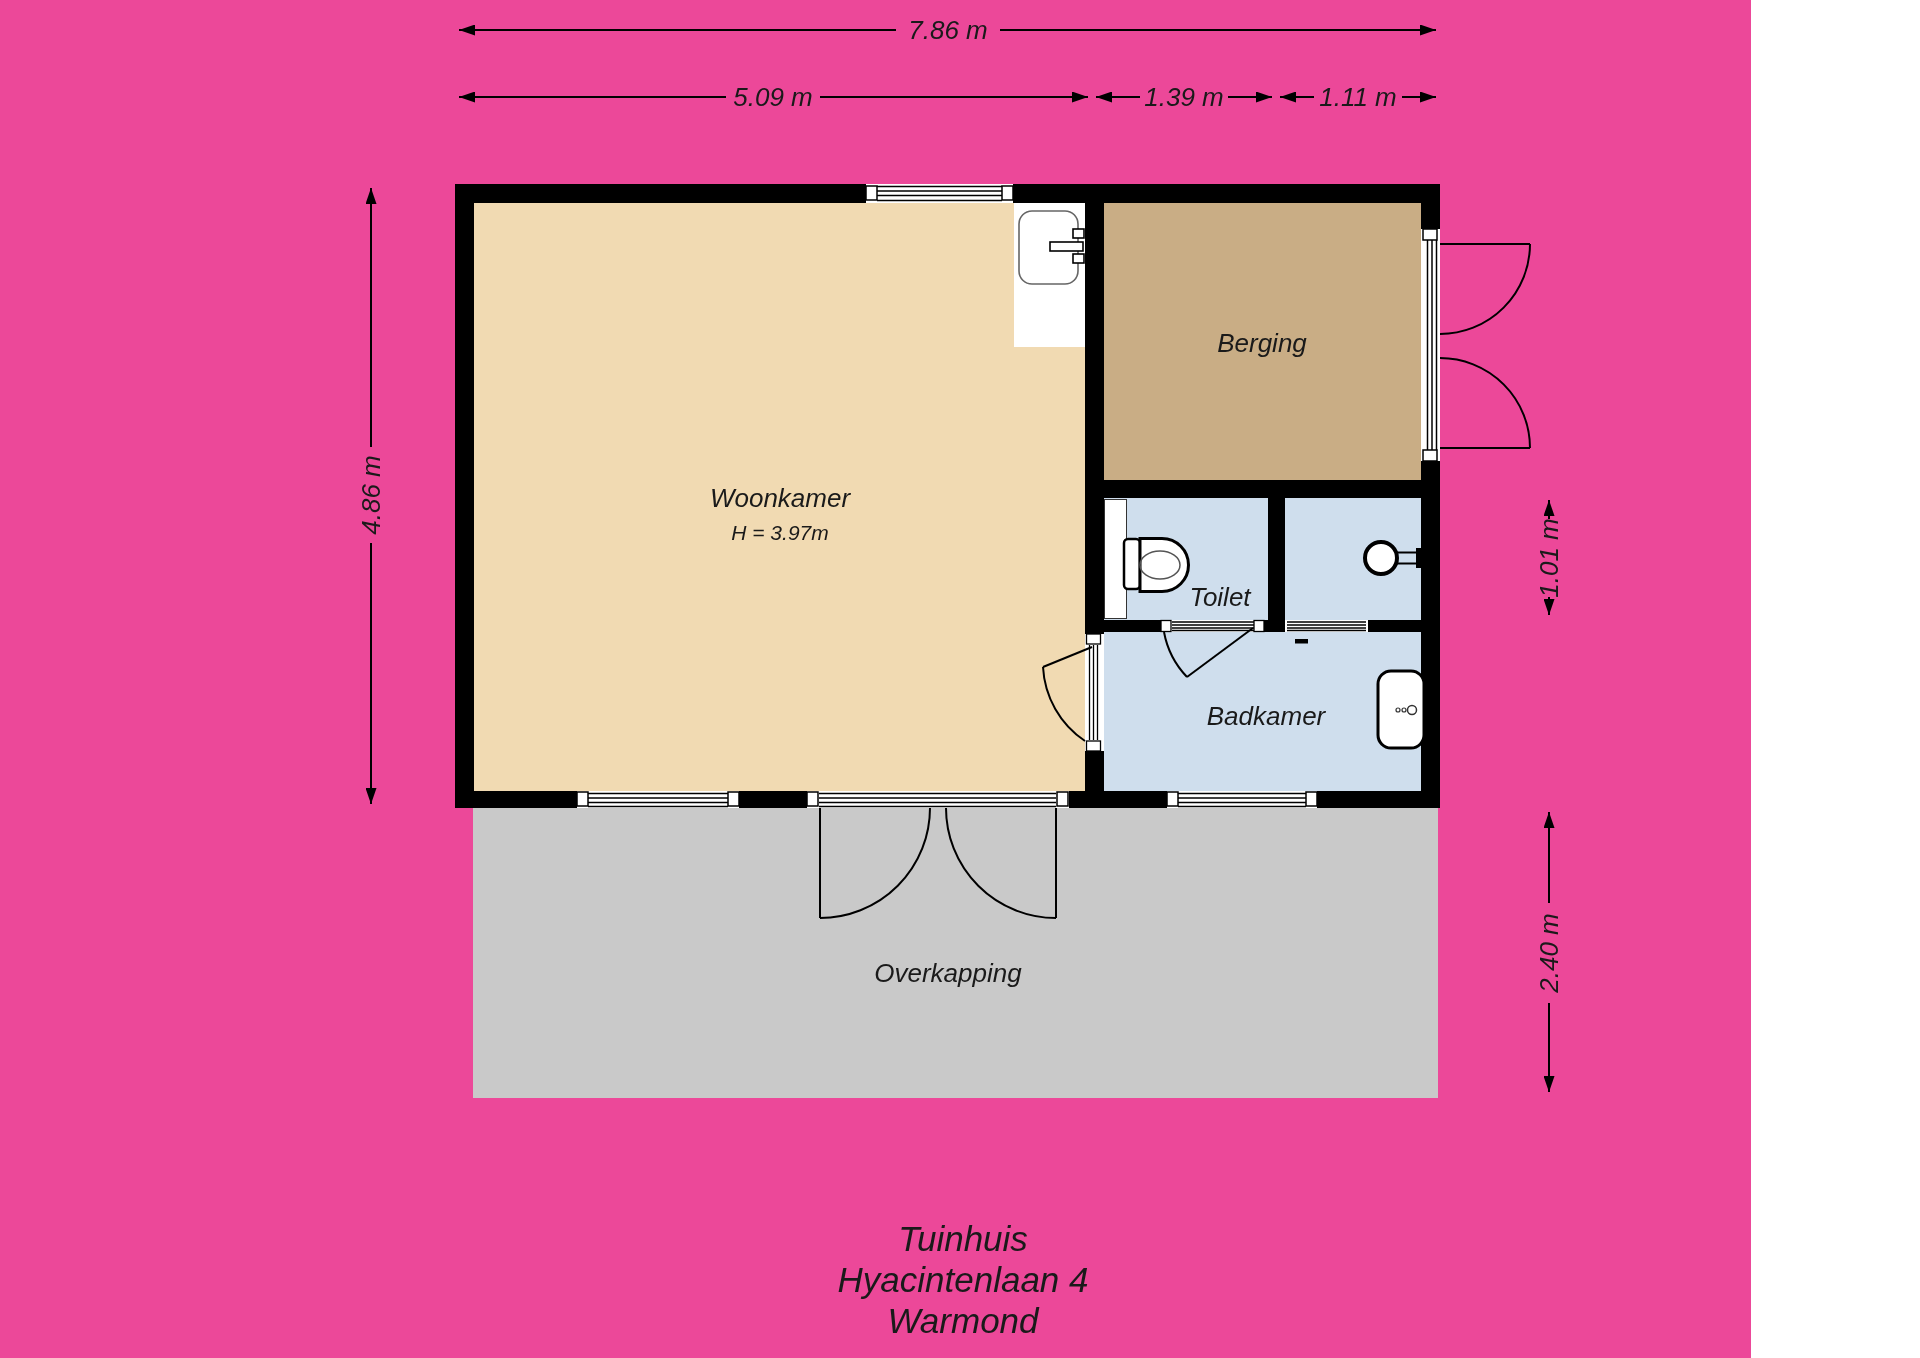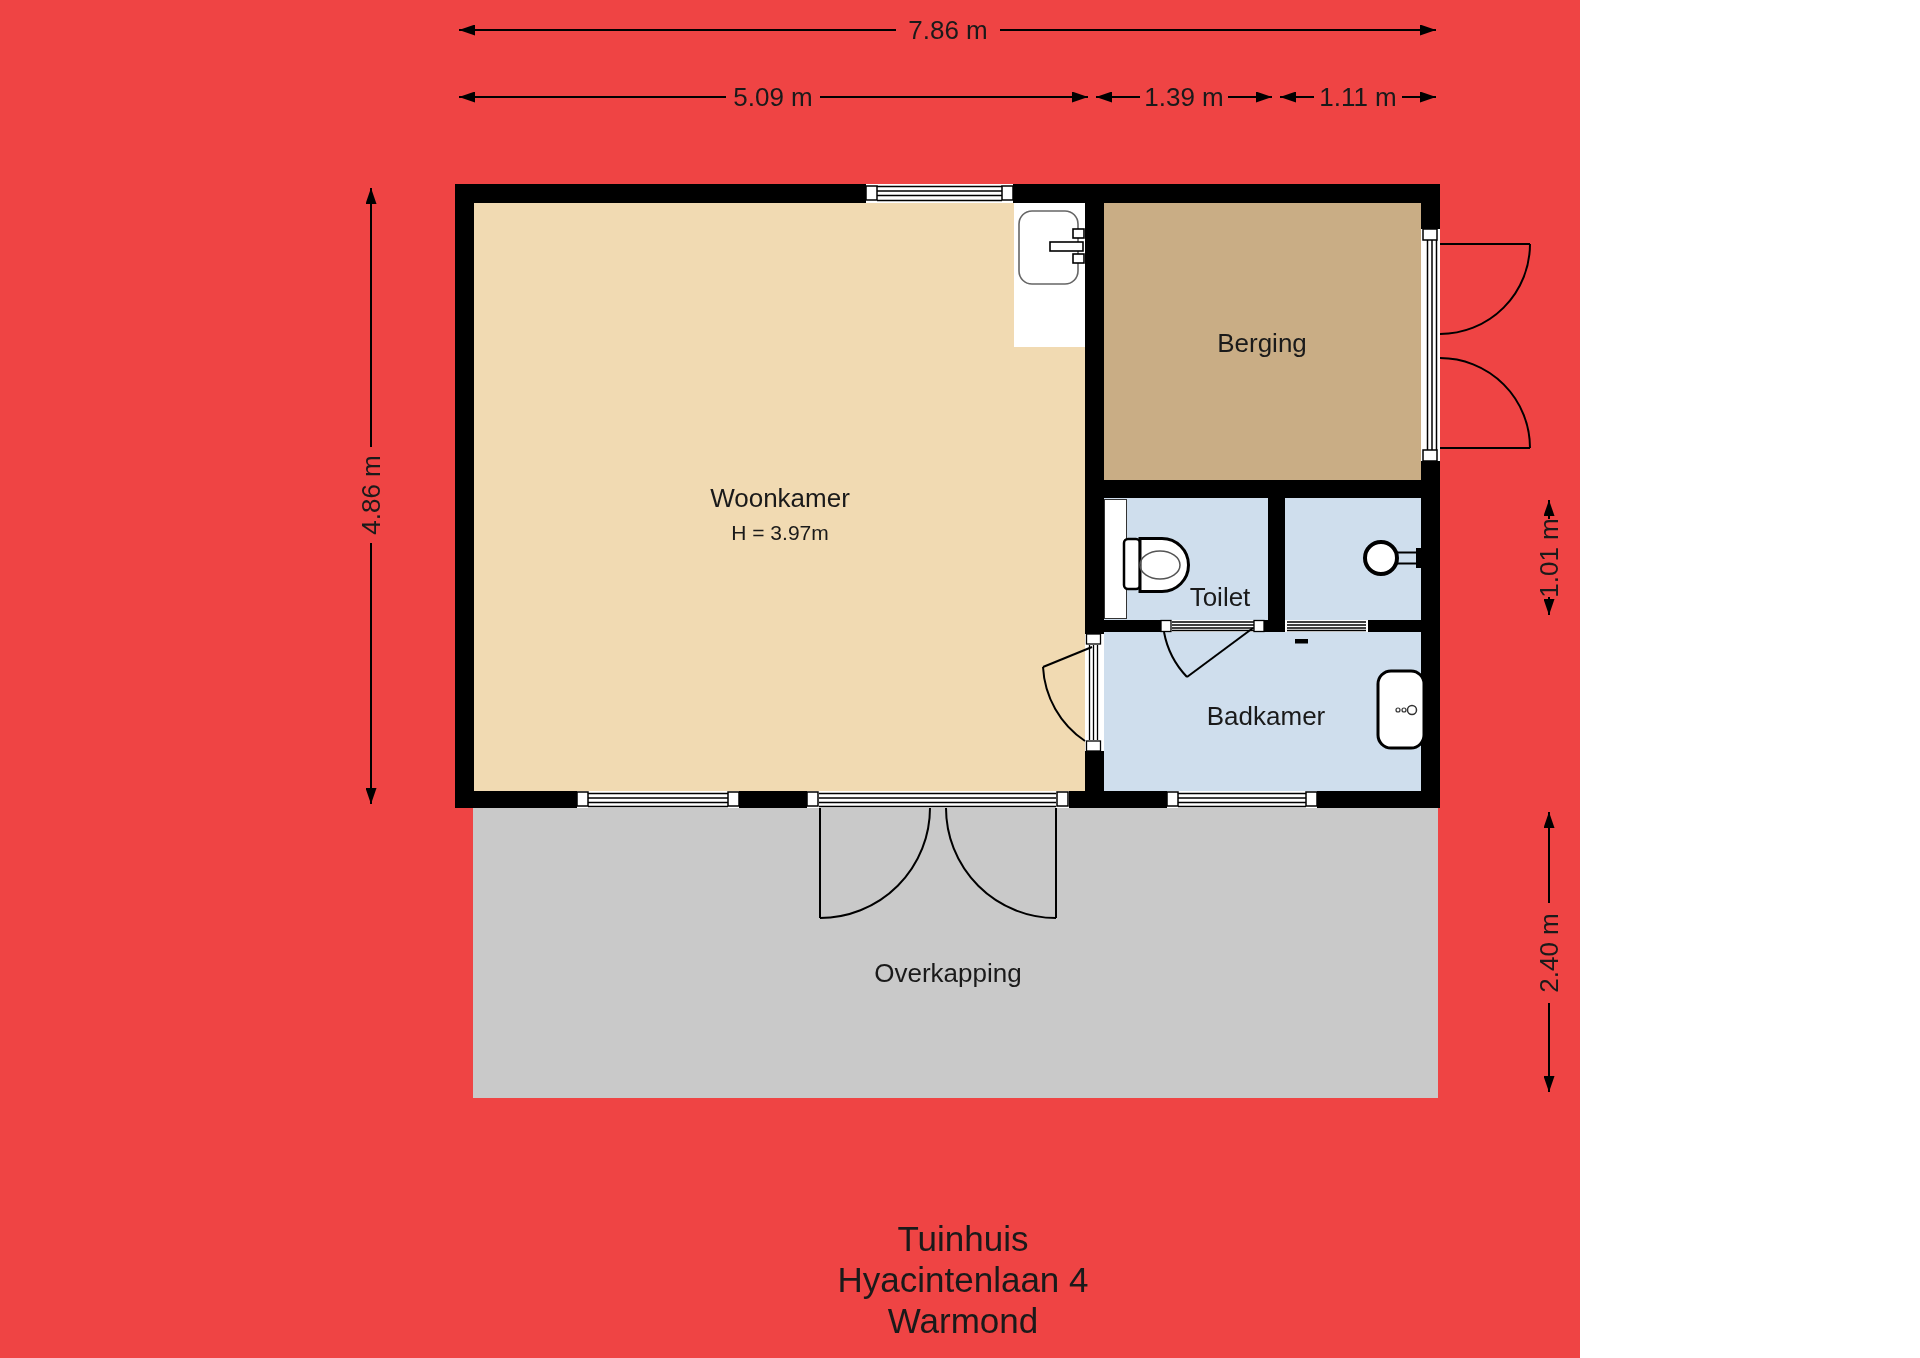--- a/index.html
+++ b/index.html
@@ -1,17 +1,17 @@
 <!DOCTYPE html>
 <html><head>
 <meta charset="utf-8">
 <style>
   html,body{margin:0;padding:0;background:#ffffff;}
-  .stage{position:relative;width:1580px;height:1358px;background:#ef4444;overflow:hidden;
-         font-family:"Liberation Sans", sans-serif;}
+  .stage{position:relative;width:1751px;height:1358px;background:#ec4899;overflow:hidden;
+         font-family:"Liberation Sans", sans-serif;font-style:italic;}
   svg{position:absolute;left:0;top:0;}
   text{font-family:"Liberation Sans", sans-serif;fill:#1a1a1a;}
   .dim-text{font-size:26px;}
   .room-label{font-size:26px;}
   .room-sub{font-size:21px;}
   .title-text{font-size:35px;}
 </style>
 </head>
 <body>
 

